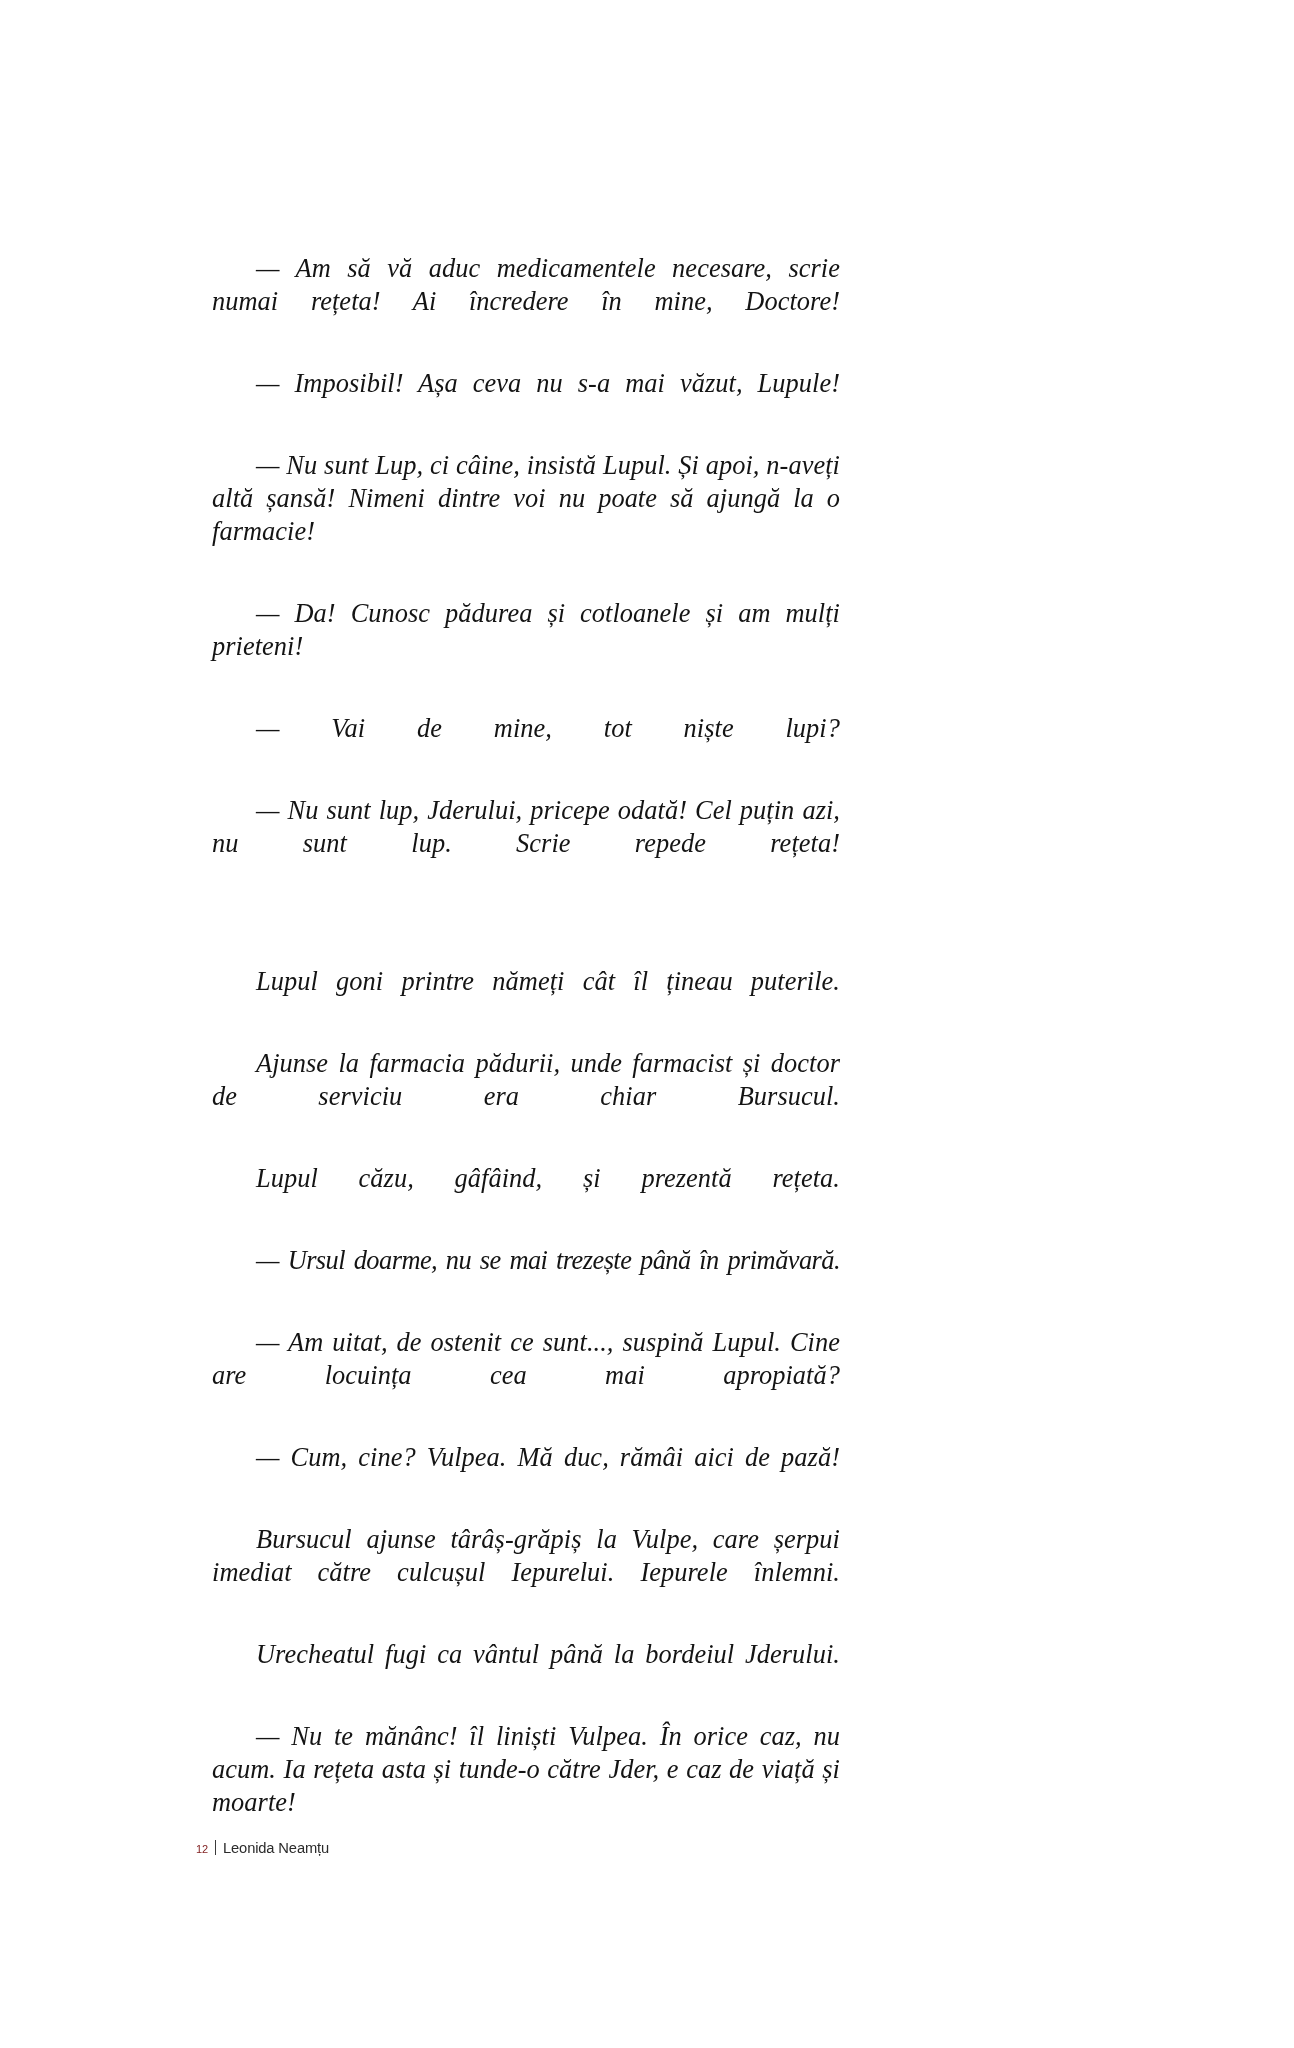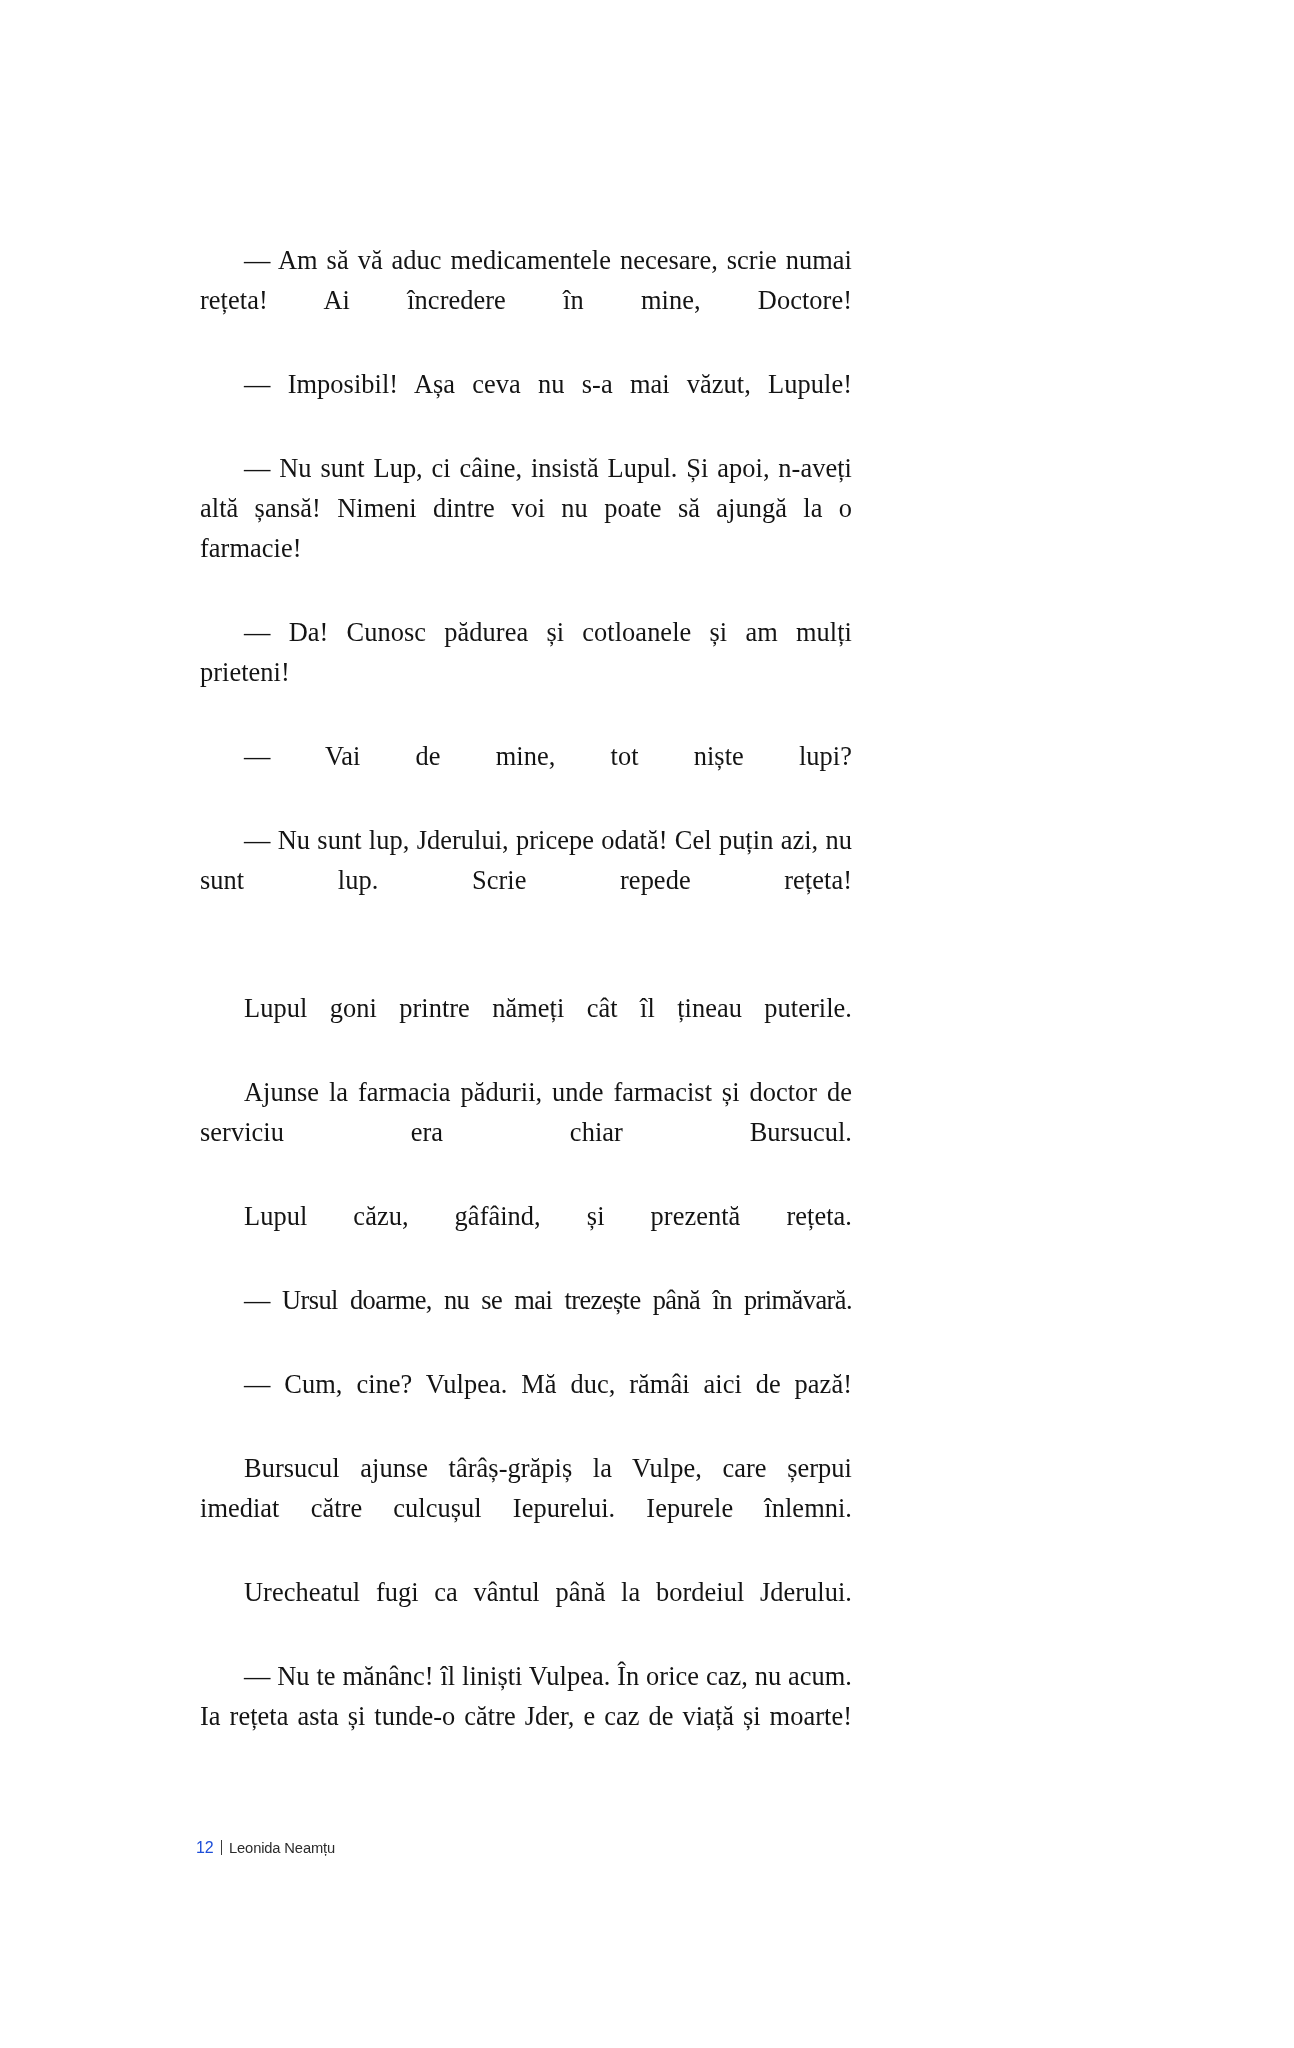--- a/index.html
+++ b/index.html
@@ -26,31 +26,32 @@
   }
 
   .text-block {
     position: absolute;
     left: 196px;
     top: 236px;
     width: 660px;
   }
 
   p.para {
-    margin: 4px;
+    margin: 16px;
     text-align: justify;
     text-justify: inter-word;
     font-size: 26.4px;
-    line-height: 40px;
+    line-height: 33px;
     text-indent: 44px;
     hyphens: none;
     -webkit-hyphens: none;
     color: #141414;
     font-weight: 400;
     letter-spacing: 0.05px;
+    font-style: italic;
   }
 
   p.para:last-child {
     text-align: justify;
   }
 
   
   p.para::after {
     content: "";
     display: inline-block;
@@ -75,22 +76,22 @@
     width: 660px;
     display: flex;
     align-items: baseline;
     gap: 7px;
     font-family: "Liberation Sans", "DejaVu Sans", sans-serif;
     font-size: 15.5px;
     color: #2b2b2b;
     letter-spacing: -0.1px;
   }
   .footer .pagenum {
-    font-size: 16px;
-    color: #1d4ed8;
+    font-size: 11px;
+    color: #7f1d1d;
   }
   .footer .rule {
     display: inline-block;
     width: 1.4px;
     height: 15px;
     background: #3a3a3a;
     position: relative;
     top: 2px;
   }
   .footer .author {
@@ -114,20 +115,21 @@
     <p class="para">— Da! Cunosc pădurea și cotloanele și am mulți prieteni!</p>
     <p class="para">— Vai de mine, tot niște lupi?</p>
     <p class="para">— Nu sunt lup, Jderului, pricepe odată! Cel puțin azi, nu sunt lup. Scrie repede rețeta!</p>
 
     <div class="gap"></div>
 
     <p class="para">Lupul goni printre nămeți cât îl țineau puterile.</p>
     <p class="para">Ajunse la farmacia pădurii, unde farmacist și doctor de serviciu era chiar Bursucul.</p>
     <p class="para">Lupul căzu, gâfâind, și prezentă rețeta.</p>
     <p class="para tight">— Ursul doarme, nu se mai trezește până în primăvară.</p>
+    <p class="para">— Am uitat, de ostenit ce sunt..., suspină Lupul. Cine are locuința cea mai apropiată?</p>
     <p class="para">— Cum, cine? Vulpea. Mă duc, rămâi aici de pază!</p>
     <p class="para">Bursucul ajunse târâș-grăpiș la Vulpe, care șerpui imediat către culcușul Iepurelui. Iepurele înlemni.</p>
     <p class="para">Urecheatul fugi ca vântul până la bordeiul Jderului.</p>
     <p class="para">— Nu te mănânc! îl liniști Vulpea. În orice caz, nu acum. Ia rețeta asta și tunde-o către Jder, e caz de viață și moarte!</p>
 
   </div>
 
   <div class="footer">
     <span class="pagenum">12</span>
     <span class="rule"></span>

